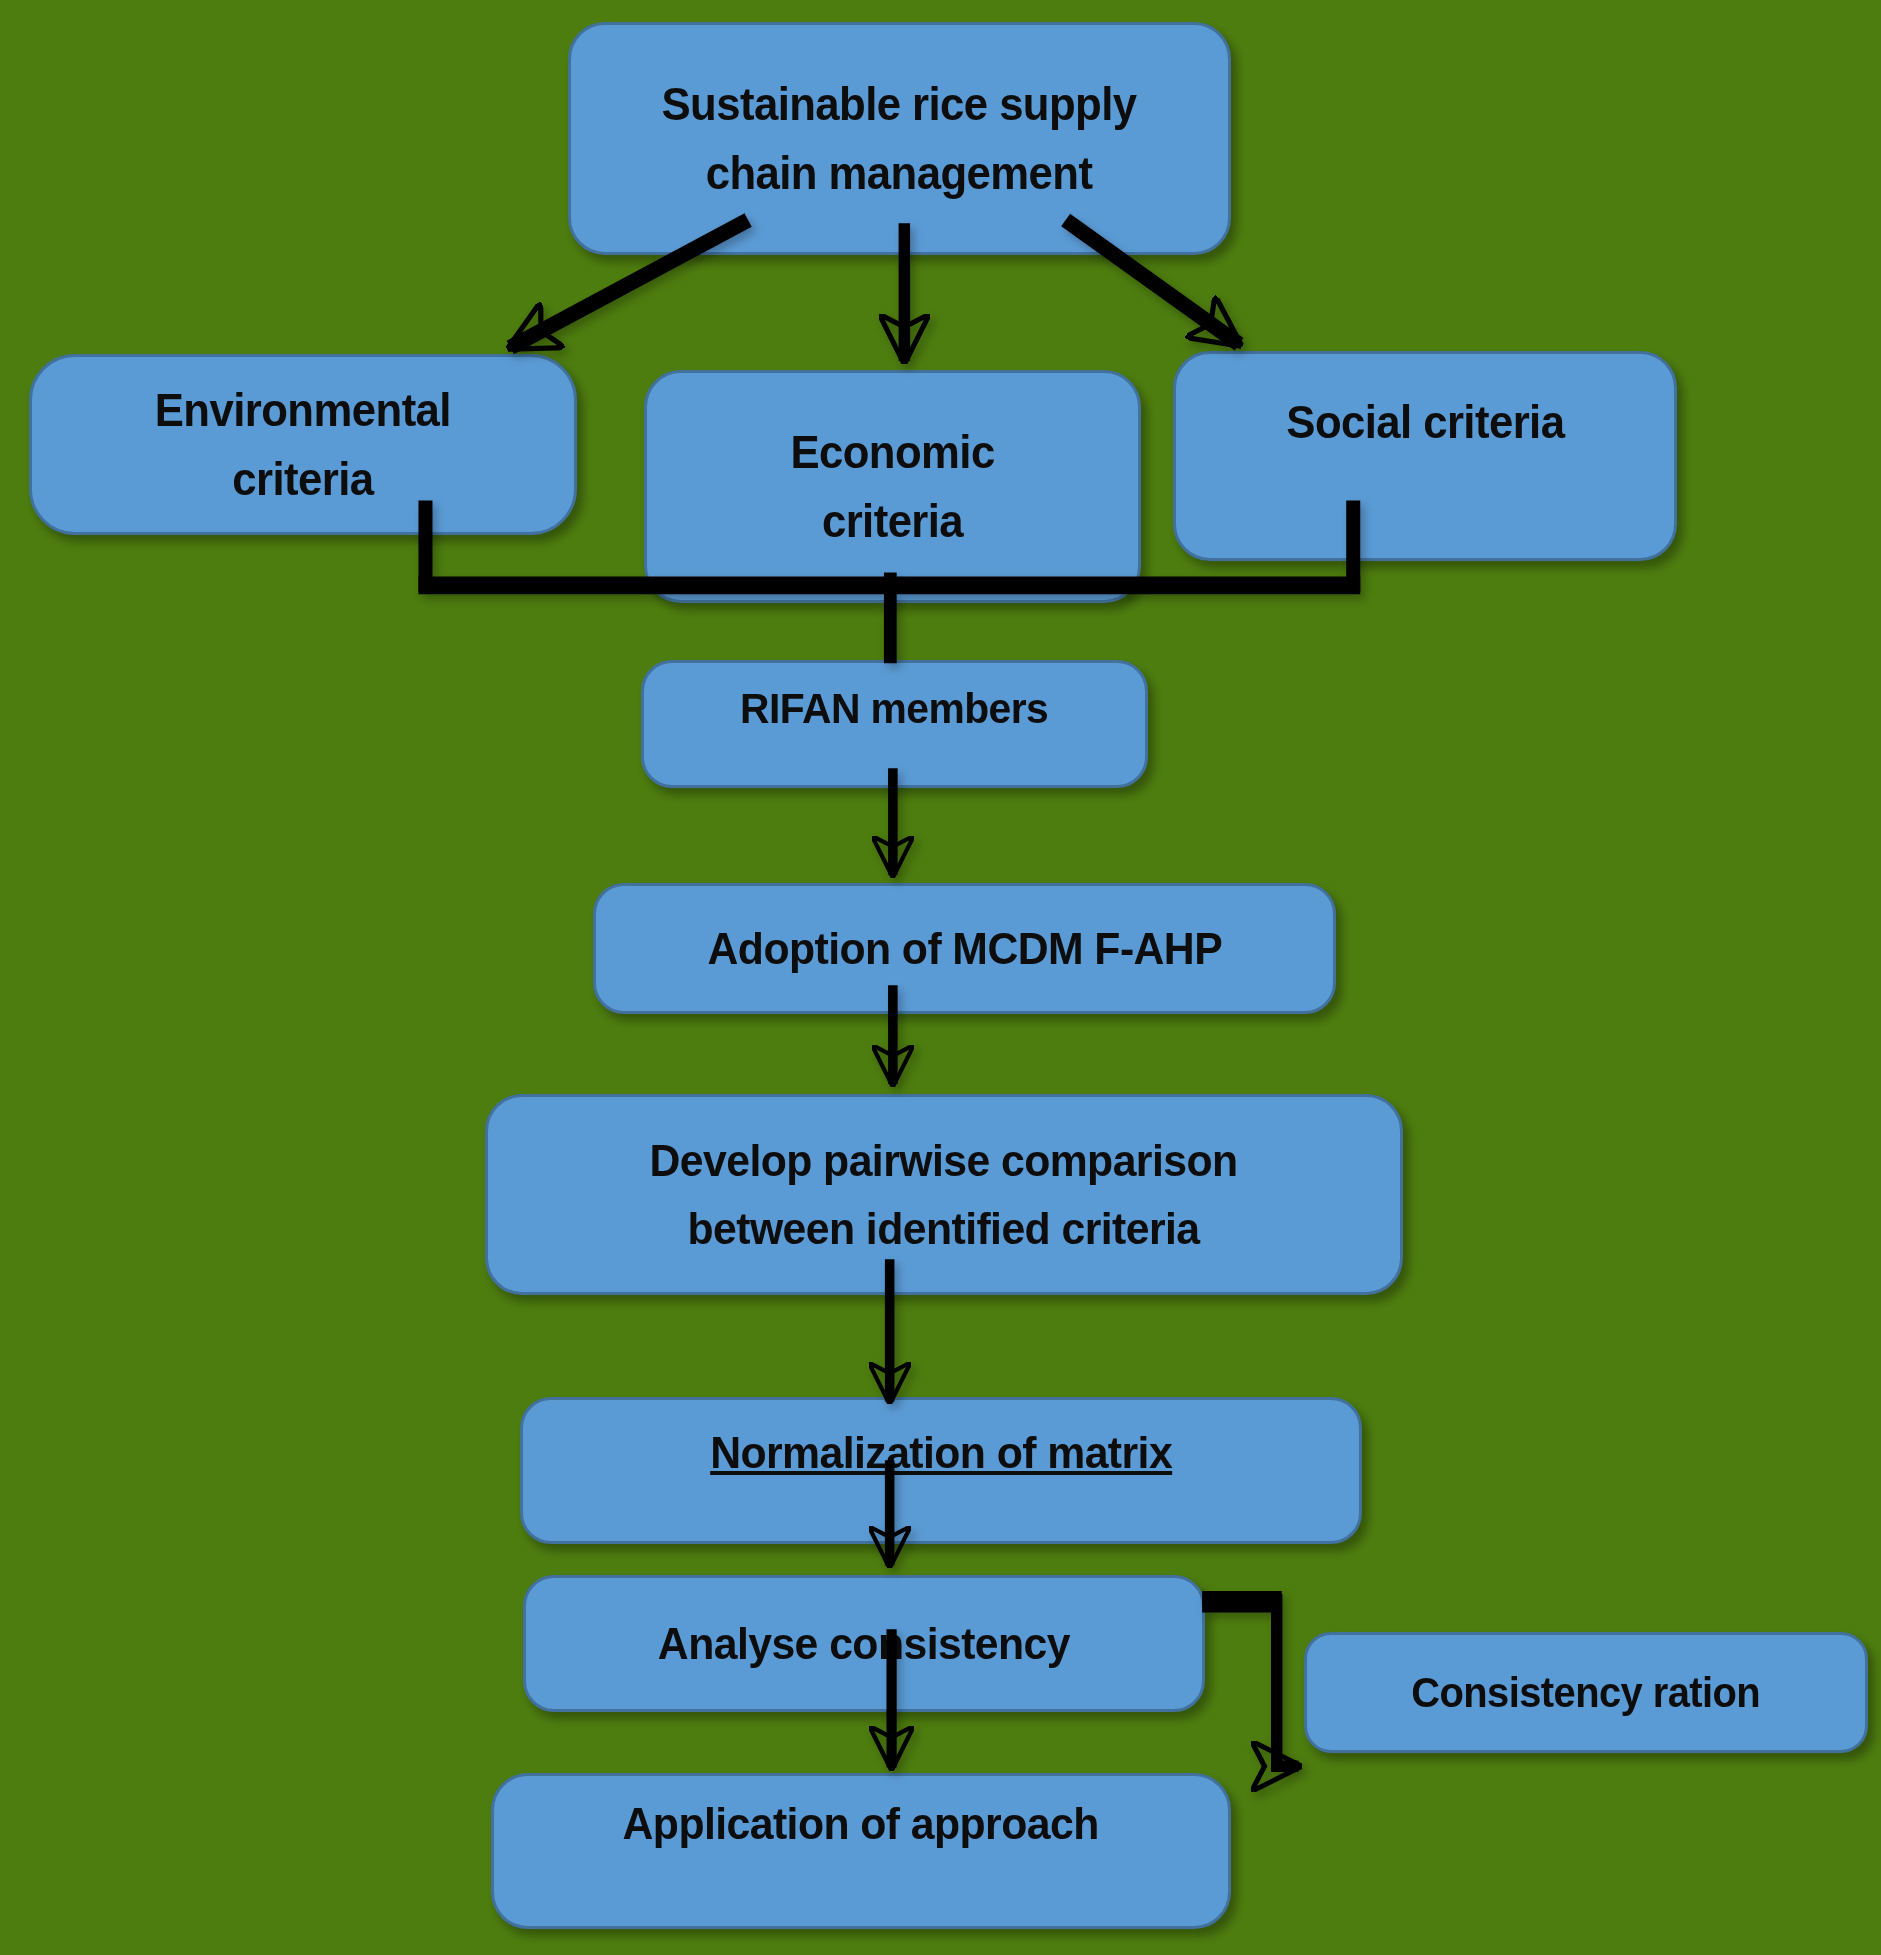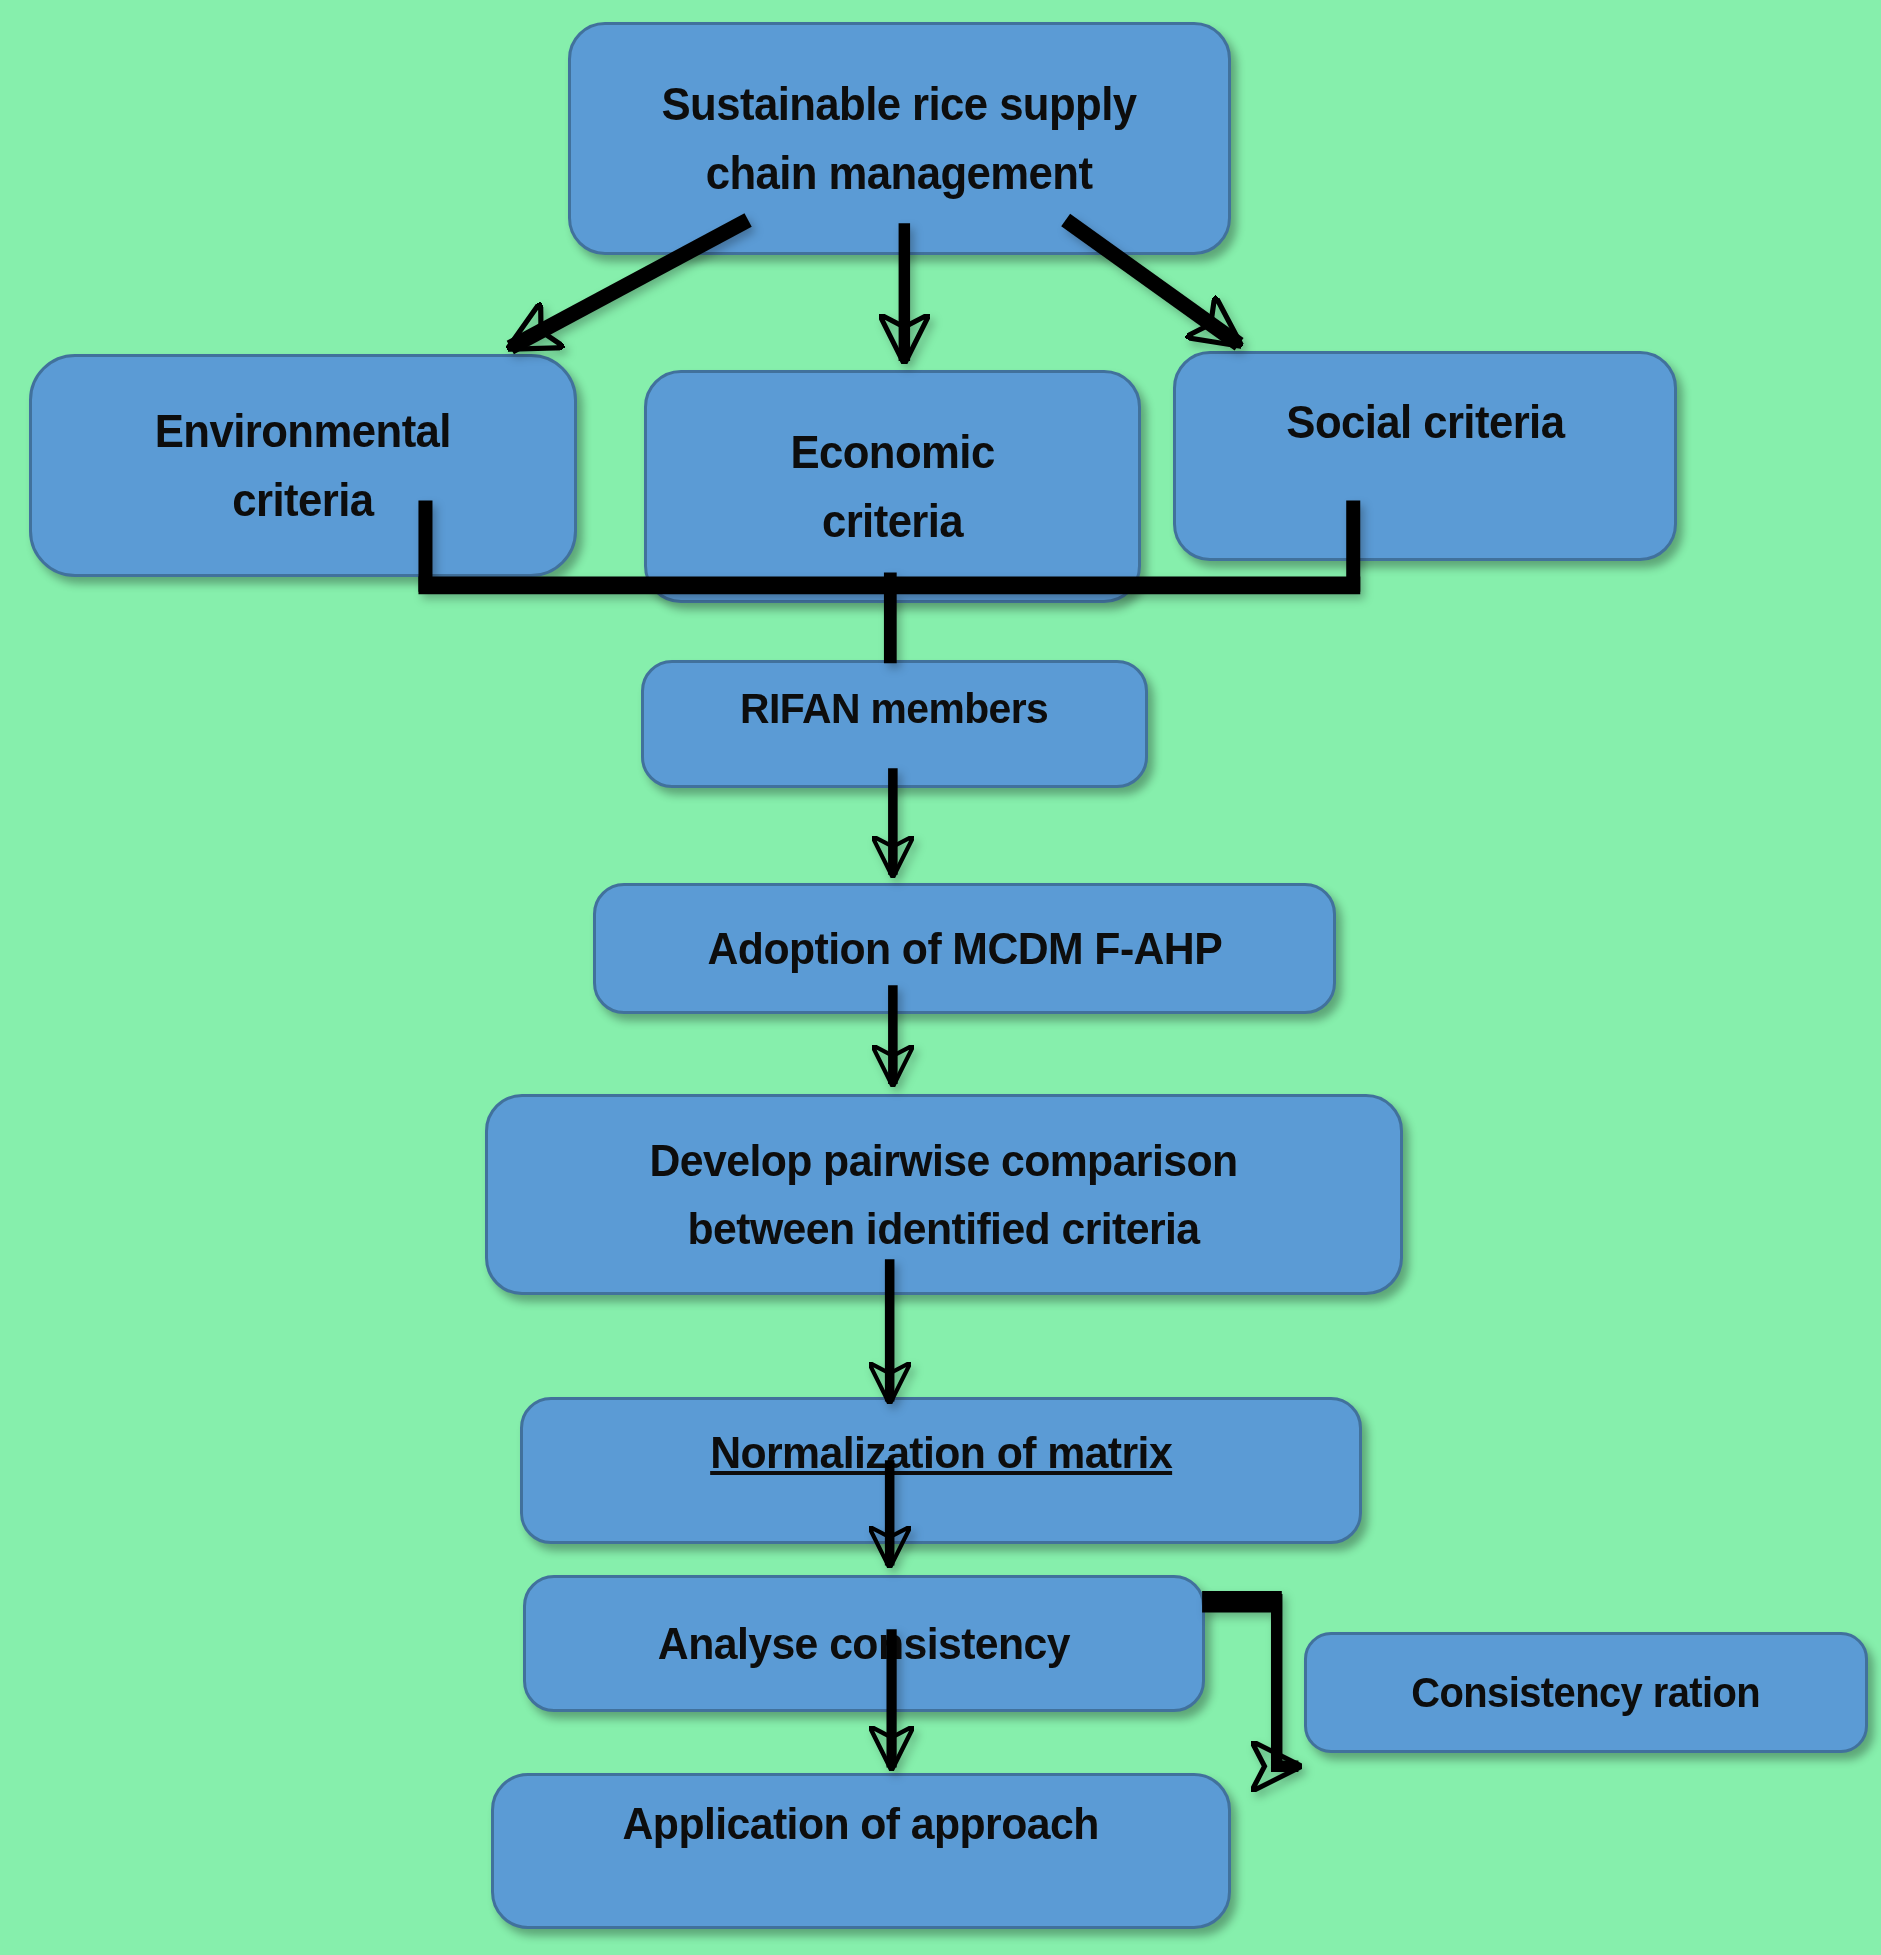--- a/index.html
+++ b/index.html
@@ -1,20 +1,20 @@
 <!DOCTYPE html>
 <html style="font-size:10.2px"><head>
 <meta charset="utf-8">
 <style>
   html,body{margin:0;padding:0;background:#ffffff;}
   .canvas{
     position:relative;
     width:1882px;
     height:1955px;
-    background:#86efac;
+    background:#4d7c0f;
     font-family:"Liberation Sans","DejaVu Sans",sans-serif;
     overflow:hidden;
   }
   .node{
     position:absolute;
     box-sizing:border-box;
     background:#5b9bd5;
     border:3.2px solid #41719c;
     border-radius:37px;
     display:flex;
@@ -26,21 +26,21 @@
     box-shadow:5.7px 7px 8.3px rgba(0,0,0,0.30);
   }
   .label{
     transform:scaleX(0.95);
     letter-spacing:-0.6px;
     line-height:1.5;
   }
   .label span{display:block;}
 
   #n-root {left:568px;  top:22px;   width:663px; height:233px; font-size:46px;}
-  #n-env  {left:29px;   top:354px;  width:548px;  height:223px; font-size:46px; border-radius:46px;}
+  #n-env  {left:29px;   top:354px;  width:548px;  height:181px; font-size:46px; border-radius:46px;}
   #n-eco  {left:644px; top:344px;  width:497px;  height:233px; font-size:46px;margin-top:26px;}
   #n-soc  {left:1173px; top:351px;  width:504px;  height:210px; font-size:46px; padding-bottom:68px;}
   #n-rifan{left:641px; top:660px; width:507px;  height:128px; font-size:43px; padding-bottom:32px; border-radius:31px;}
   #n-adopt{left:593px;  top:883px; width:743px; height:131px; font-size:45px; border-radius:31px;}
   #n-dev  {left:485px;  top:1094px; width:918px; height:201px; font-size:45px;}
   #n-norm {left:520px;  top:1397px; width:842px; height:147px; font-size:45px; padding-bottom:35px; border-radius:31px;text-decoration:underline;}
   #n-ana  {left:523px;  top:1575px; width:682px; height:137px; font-size:45px; border-radius:31px;}
   #n-app  {left:491px;  top:1773px; width:740px; height:156px; font-size:45px; padding-bottom:54px;}
   #n-con  {left:1304px; top:1632px; width:564px;  height:121px; font-size:42px; border-radius:27px;}
 

